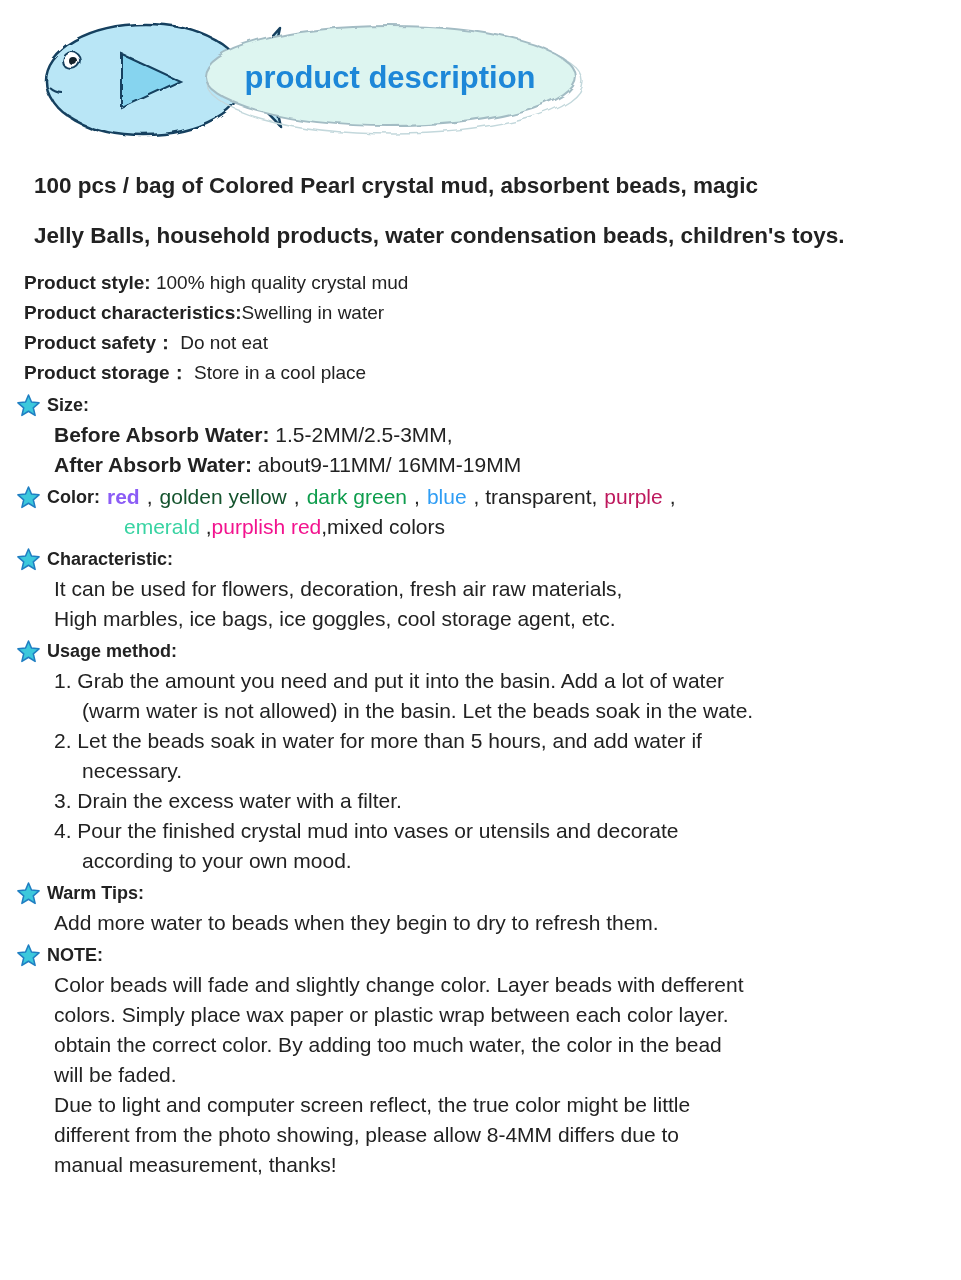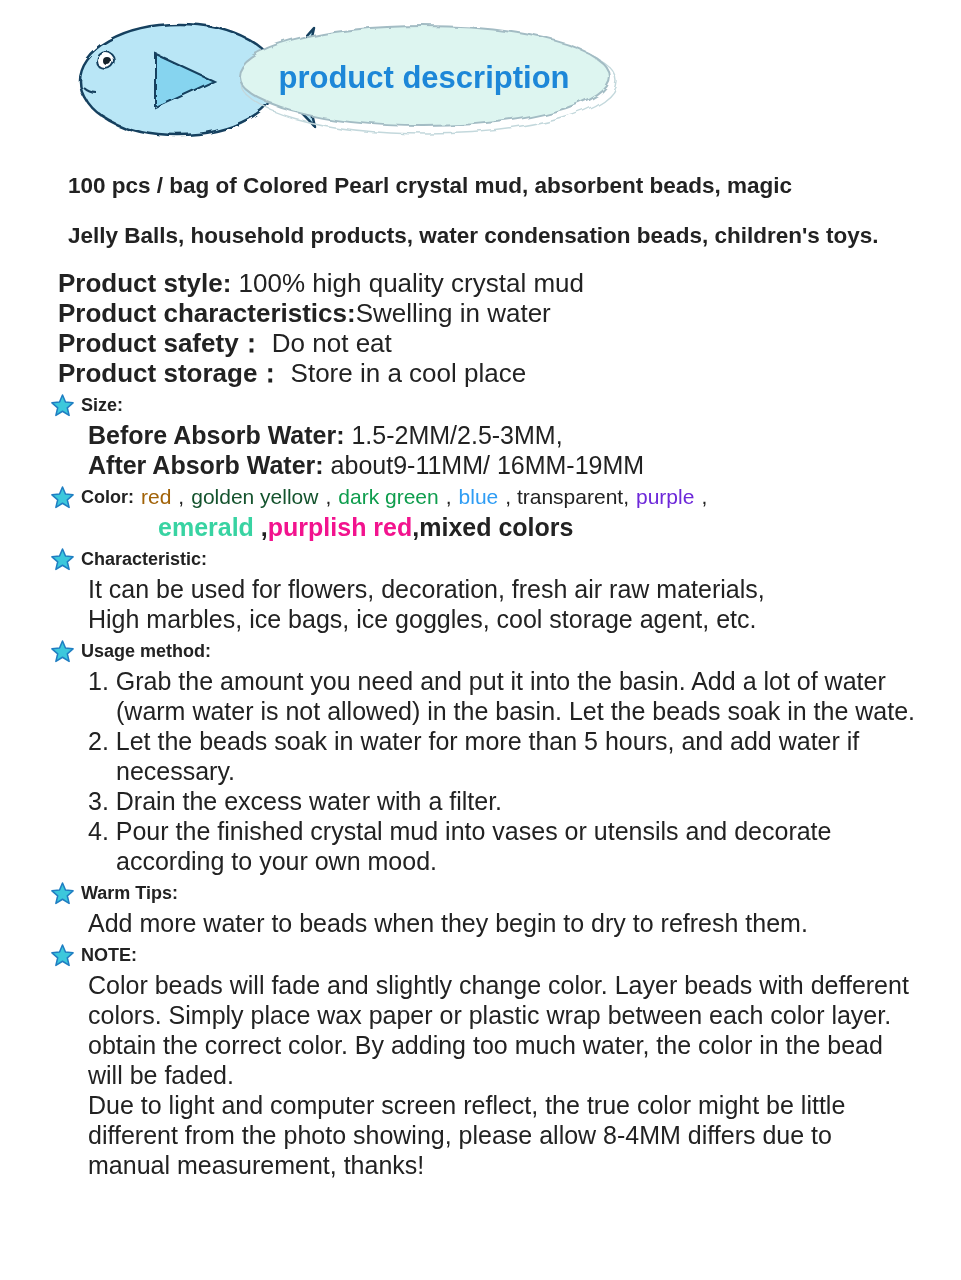--- a/index.html
+++ b/index.html
@@ -4,51 +4,51 @@
 <style>
   * { box-sizing: border-box; }
   html, body { margin: 0; padding: 0; }
   body {
     width: 961px; height: 1280px;
     background: #ffffff;
     font-family: "Liberation Sans", sans-serif;
     color: #222222;
     overflow: hidden;
   }
-  .page { width: 100%; height: 100%; padding: 0 26px 0 58px; }
+  .page { width: 100%; height: 100%; padding: 0 26px 0 24px; }
 
   
   .header { position: relative; height: 152px; margin-left: -14px; }
   .header svg { display: block; }
   .banner-title {
     font-family: "Liberation Sans", sans-serif;
     font-weight: 700; font-size: 31px;
     fill: #1d87d8;
   }
 
   
   .intro { margin-top: 14px; }
   .intro p { margin: 10px; font-weight: 700; font-size: 22.5px; line-height: 40px; }
 
   
   .props { margin-top: 12px; }
-  .props p { margin: 0; font-size: 26px; line-height: 30px; }
+  .props p { margin: 0; font-size: 19px; line-height: 30px; }
   .props b { font-weight: 700; }
 
   
   .sec { margin-top: 2px; }
   .sec-head { display: flex; align-items: center; gap: 7px; margin-left: -7px; }
   .sec-head .star { width: 23px; height: 23px; flex: 0 0 auto; }
   .sec-head h2 { margin: 0; font-size: 18px; line-height: 30px; font-weight: 700; color: #222; }
   .sec-head .inline-seg { font-size: 21px; line-height: 30px; font-weight: 400; white-space: pre; }
-  .sec-body { padding-left: 30px; font-size: 25px; line-height: 30px; }
+  .sec-body { padding-left: 30px; font-size: 21px; line-height: 30px; }
   .sec-body p { margin: 0; }
   .sec-body b { font-weight: 700; }
   .cont { padding-left: 28px; }
-  .color-line2 { padding-left: 70px; white-space: pre; font-weight: bold; }
+  .color-line2 { padding-left: 70px; white-space: pre; }
 </style>
 </head>
 <body>
 
 <div class="page">
 
   <header class="header">
     <svg width="600" height="152" viewBox="0 0 600 152">
       <defs>
         <filter id="wobble" x="-15%" y="-25%" width="130%" height="150%">
@@ -101,29 +101,29 @@
       <p><b>After Absorb Water:</b><span> about9-11MM/ 16MM-19MM</span></p>
     </div>
   </section>
 
   <section class="sec">
     <div class="sec-head">
       <svg class="star" viewBox="0 0 24 24">
           <use href="#star5"></use>
         </svg>
       <h2>Color:</h2>
-      <span class="inline-seg" style="color: #a16207;">red</span>
+      <span class="inline-seg" style="color: #8b5cf6; font-weight: bold;">red</span>
         <span class="inline-seg" style="color: rgb(34, 34, 34);">,</span>
         <span class="inline-seg" style="color: #14532d;">golden yellow</span>
         <span class="inline-seg" style="color: rgb(34, 34, 34);">,</span>
         <span class="inline-seg" style="color: rgb(14, 157, 77);">dark green</span>
         <span class="inline-seg" style="color: rgb(34, 34, 34);">,</span>
         <span class="inline-seg" style="color: rgb(47, 157, 244);">blue</span>
         <span class="inline-seg" style="color: rgb(34, 34, 34);">, transparent,</span>
-        <span class="inline-seg" style="color: #6d28d9; text-align: center;">purple</span>
+        <span class="inline-seg" style="color: #be185d; text-align: center;">purple</span>
         <span class="inline-seg" style="color: rgb(34, 34, 34);">,</span>
     </div>
     <div class="sec-body">
       <p class="color-line2"><span style="color: rgb(56, 211, 162);">emerald </span><span style="color: rgb(34, 34, 34);">,</span><span style="color: rgb(242, 19, 142);">purplish red</span><span style="color: rgb(34, 34, 34);">,mixed colors</span></p>
     </div>
   </section>
 
   <section class="sec">
     <div class="sec-head">
       <svg class="star" viewBox="0 0 24 24">

